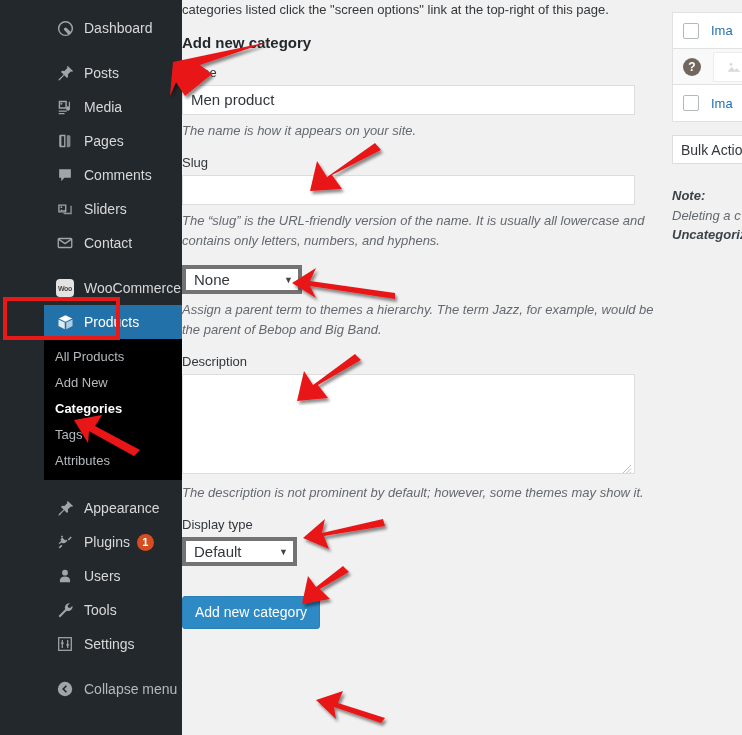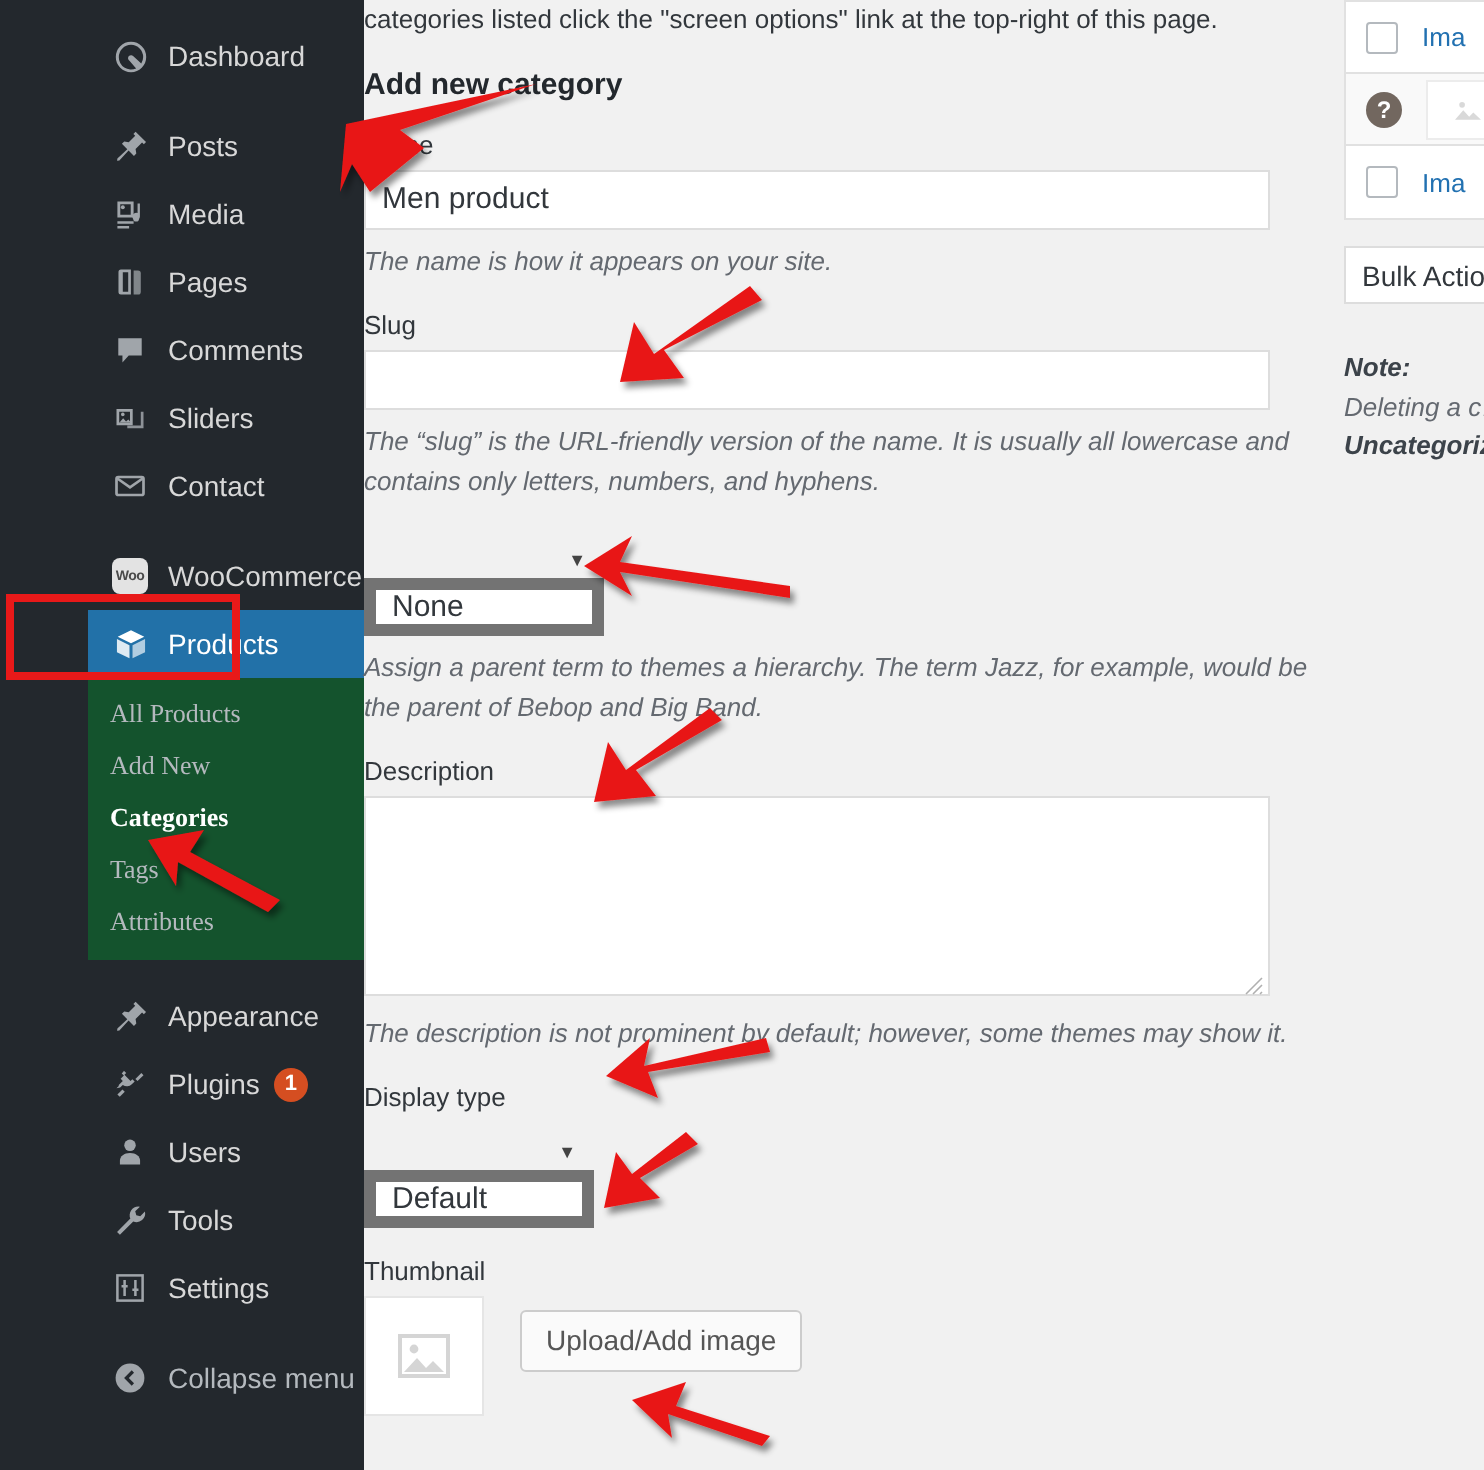--- a/index.html
+++ b/index.html
@@ -69,21 +69,21 @@
   .menu-arrow::after {
     content: "";
     position: absolute;
     right: 0; top: 0;
     width: 0; height: 0;
     border-top: 17px solid transparent;
     border-bottom: 17px solid transparent;
     border-right: 14px solid #f1f1f1;
   }
 
-  .submenu { background: #14532d; padding: 5px 0 6px 0; font-family: Liberation Serif, serif; }
+  .submenu { background: #000000; padding: 5px 0 6px 0; }
   .submenu .sub-item {
     padding: 4px 0 4px 11px;
     font-size: 13px;
     color: #b4b9be;
     line-height: 18px;
     white-space: nowrap;
   }
   .submenu .sub-item.active { color: #fff; font-weight: bold; }
 
   .plugin-badge {
@@ -182,30 +182,29 @@
     margin: 6px 0 0 0;
     line-height: 1.55;
   }
   .sel {
     position: relative;
     display: inline-block;
   }
   select.wp-select {
     -webkit-appearance: none;
     appearance: none;
-    border: 6px solid #737373;
+    border: 4px solid #737373;
     background: #fff;
     height: 29px;
     font-family: "Liberation Sans", sans-serif;
     font-size: 15px;
     color: #32373c;
     padding: 0 26px 0 8px;
     border-radius: 0;
     outline: none;
-    margin-top: 24px;
   }
   select.sel-parent { width: 120px; }
   select.sel-display { width: 115px; }
   .sel-caret {
     position: absolute;
     right: 9px;
     top: 11px;
     font-size: 9px;
     color: #444;
     pointer-events: none;
@@ -246,21 +245,21 @@
     padding: 7px 12px;
     border-radius: 3px;
     cursor: pointer;
     line-height: 1.2;
   }
 
   
   .col-right {
     position: absolute;
     left: 490px;
-    top: 0;
+    top: 12px;
     width: 70px;
     overflow: hidden;
   }
   .tbl {
     background: #fff;
     border: 1px solid #e1e1e1;
     border-right: none;
     width: 82px;
   }
   .tbl-row {
@@ -578,33 +577,20 @@
       <label>Display type</label>
       <span class="sel">
         <select class="wp-select sel-display">
           <option>Default</option>
         </select>
         <span class="sel-caret">▼</span>
       </span>
     </div>
 
     
-    <div class="form-field">
-      <label>Thumbnail</label>
-      <div class="thumb-row">
-        <div class="thumb-box">
-          <svg width="26" height="22" viewBox="0 0 26 22">
-            <rect x="1" y="1" width="24" height="20" fill="none" stroke="#d5d5d5" stroke-width="2"></rect>
-            <circle cx="8" cy="7.5" r="2.2" fill="#d5d5d5"></circle>
-            <path d="M3 19l6.5-7 4.5 5 3.5-3.5 5.5 5.5H3z" fill="#d5d5d5"></path>
-          </svg>
-        </div>
-        <button class="btn-upload">Upload/Add image</button>
-      </div>
-    </div>
 
     <button class="btn-primary">Add new category</button>
 
   </div>
 
   <div class="col-right">
     <div class="tbl">
 
       <div class="tbl-row">
         <span class="cb"></span>

